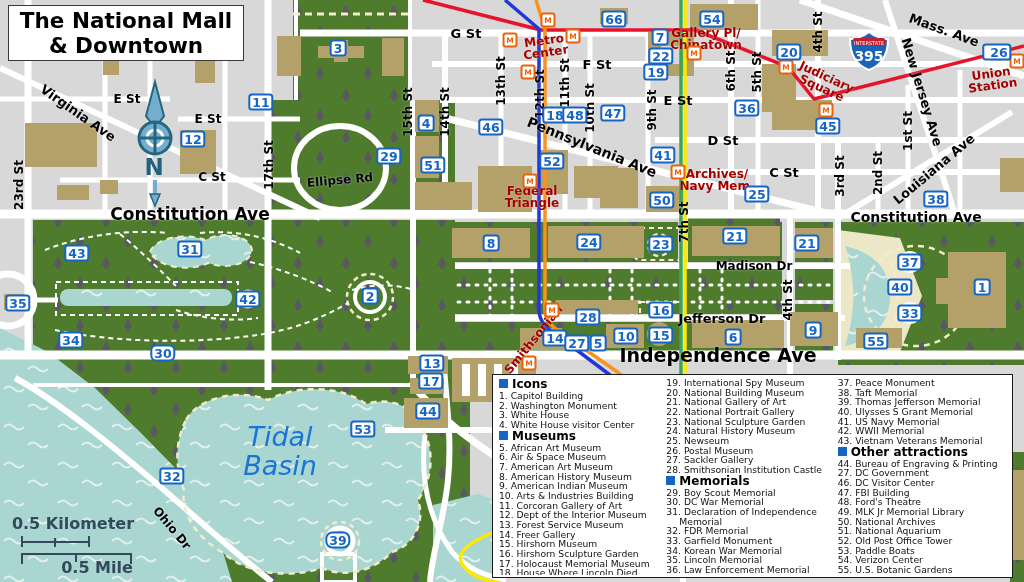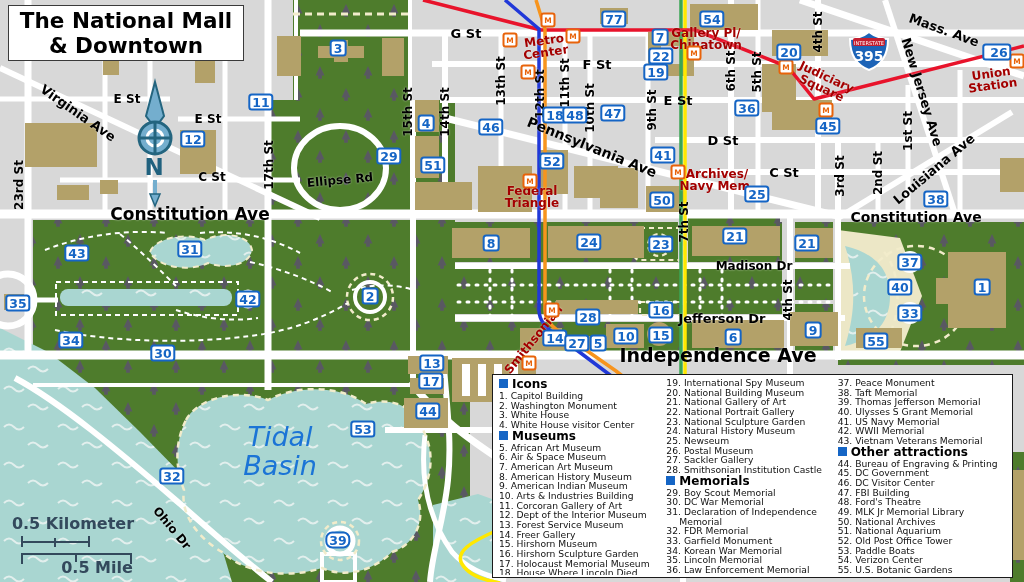--- a/index.html
+++ b/index.html
@@ -357,21 +357,21 @@
       <div class="lcol c3">
         <div class="lg-i">37. Peace Monument</div>
         <div class="lg-i">38. Taft Memorial</div>
         <div class="lg-i">39. Thomas Jefferson Memorial</div>
         <div class="lg-i">40. Ulysses S Grant Memorial</div>
         <div class="lg-i">41. US Navy Memorial</div>
         <div class="lg-i">42. WWII Memorial</div>
         <div class="lg-i">43. Vietnam Veterans Memorial</div>
         <div class="lg-h"><span class="sq"></span>Other attractions</div>
         <div class="lg-i">44. Bureau of Engraving &amp; Printing</div>
-        <div class="lg-i">45. DC Government</div>
+        <div class="lg-i">27. DC Government</div>
         <div class="lg-i">46. DC Visitor Center</div>
         <div class="lg-i">47. FBI Building</div>
         <div class="lg-i">48. Ford's Theatre</div>
         <div class="lg-i">49. MLK Jr Memorial Library</div>
         <div class="lg-i">50. National Archives</div>
         <div class="lg-i">51. National Aquarium</div>
         <div class="lg-i">52. Old Post Office Tower</div>
         <div class="lg-i">53. Paddle Boats</div>
         <div class="lg-i">54. Verizon Center</div>
         <div class="lg-i">55. U.S. Botanic Gardens</div>
@@ -400,40 +400,40 @@
     <div class="marker" style="left: 735px; top: 236px;">21</div>
     <div class="marker" style="left: 807px; top: 243px;">21</div>
     <div class="marker" style="left: 661px; top: 56px;">22</div>
     <div class="marker" style="left: 661px; top: 244px;">23</div>
     <div class="marker" style="left: 589px; top: 242px;">24</div>
     <div class="marker" style="left: 757px; top: 194px;">25</div>
     <div class="marker" style="left: 997px; top: 52px; padding-left: 6px;">26</div>
     <div class="marker" style="left: 577px; top: 343px;">27</div>
     <div class="marker" style="left: 588px; top: 317px;">28</div>
     <div class="marker" style="left: 389px; top: 156px;">29</div>
-    <div class="marker" style="left: 163px; top: 353px;">30</div>
+    <div class="marker" style="left: 163px; top: 353px; border-radius: 6px;">30</div>
     <div class="marker" style="left: 190px; top: 249px;">31</div>
     <div class="marker" style="left: 172px; top: 476px;">32</div>
     <div class="marker" style="left: 910px; top: 313px;">33</div>
     <div class="marker" style="left: 71px; top: 340px;">34</div>
     <div class="marker" style="left: 18px; top: 303px;">35</div>
     <div class="marker" style="left: 747px; top: 83px; margin-top: 25px;">36</div>
     <div class="marker" style="left: 910px; top: 262px;">37</div>
     <div class="marker" style="left: 936px; top: 199px;">38</div>
     <div class="marker" style="left: 338px; top: 540px; border-radius: 7px;">39</div>
     <div class="marker" style="left: 900px; top: 287px;">40</div>
     <div class="marker" style="left: 663px; top: 155px;">41</div>
     <div class="marker" style="left: 248px; top: 299px;">42</div>
     <div class="marker" style="left: 77px; top: 253px;">43</div>
     <div class="marker" style="left: 428px; top: 411px;">44</div>
     <div class="marker" style="left: 828px; top: 126px;">45</div>
     <div class="marker" style="left: 491px; top: 127px;">46</div>
     <div class="marker" style="left: 613px; top: 113px;">47</div>
     <div class="marker" style="left: 575px; top: 115px;">48</div>
-    <div class="marker" style="left: 614px; top: 19px;">77</div>
+    <div class="marker" style="left: 614px; top: 19px;">66</div>
     <div class="marker" style="left: 662px; top: 200px;">50</div>
     <div class="marker" style="left: 433px; top: 165px;">51</div>
     <div class="marker" style="left: 552px; top: 161px;">52</div>
     <div class="marker" style="left: 363px; top: 429px;">53</div>
     <div class="marker" style="left: 712px; top: 19px;">54</div>
     <div class="marker" style="left: 876px; top: 341px;">55</div>
     <div class="slabel" style="left: 466px; top: 33px; font-size: 13px; transform: translate(-50%, -50%) rotate(0deg);">G St</div>
     <div class="slabel" style="left: 597px; top: 64px; font-size: 13px; transform: translate(-50%, -50%) rotate(0deg);">F St</div>
     <div class="slabel" style="left: 678px; top: 100px; font-size: 13px; transform: translate(-50%, -50%) rotate(0deg);">E St</div>
     <div class="slabel" style="left: 723px; top: 140px; font-size: 13px; transform: translate(-50%, -50%) rotate(0deg);">D St</div>

